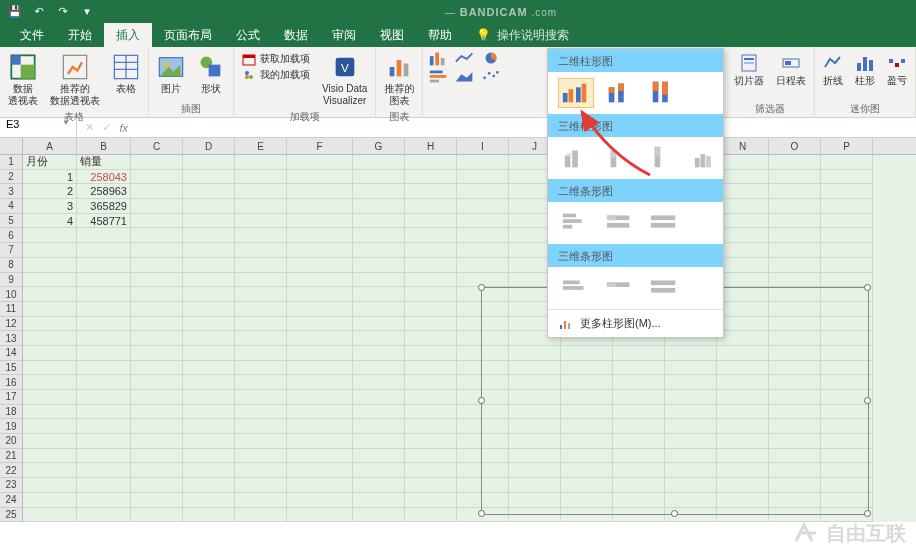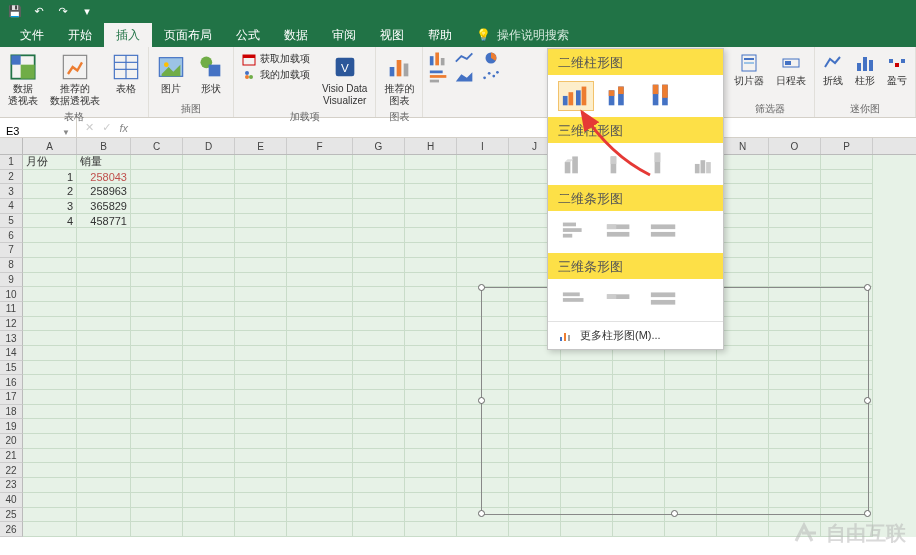--- a/index.html
+++ b/index.html
@@ -26,21 +26,21 @@
 .rbtn { display: flex; flex-direction: column; align-items: center; justify-content: flex-start; padding: 2px 4px; cursor: pointer; min-width: 28px; }
 .rbtn .icon { width: 20px; height: 20px; margin-bottom: 2px; }
 .rbtn .lbl { font-size: 10px; color: #333; text-align: center; line-height: 12px; }
 .rbtn-lg .icon { width: 28px; height: 28px; }
 .rbtn-sm { flex-direction: row; padding: 1px 4px; font-size: 10px; color: #333; gap: 4px; }
 .rbtn-sm .icon { width: 14px; height: 14px; margin: 0; }
 .vstack { display: flex; flex-direction: column; gap: 0px; }
 
 
 .formulabar { height: 20px; border-bottom: 1px solid #d4d0c8; display: flex; align-items: center; background: #fff; }
-.namebox { width: 77px; border-right: 1px solid #d4d0c8; padding: 0 6px; font-size: 11px; display: flex; align-items: flex-end; height: 100%; }
+.namebox { width: 77px; border-right: 1px solid #d4d0c8; padding: 0 6px; font-size: 11px; display: flex; align-items: flex-start; height: 100%; }
 .namebox .dd { margin-left: auto; font-size: 8px; color: #888; }
 .fx-ctrl { display: flex; align-items: center; gap: 8px; padding: 0 8px; color: #ccc; font-size: 11px; }
 .fx-ctrl .fxlbl { font-style: italic; color: #888; }
 
 
 .grid { position: relative; background: #e7f2e7; }
 .colhdr-row { display: flex; height: 17px; background: #e6e6e6; border-bottom: 1px solid #bbb; }
 .selall { width: 23px; border-right: 1px solid #bbb; background: #e6e6e6; }
 .colhdr { border-right: 1px solid #ccc; font-size: 10px; color: #444; display: flex; align-items: center; justify-content: center; background: #e6e6e6; }
 .row { display: flex; height: 14.7px; }
@@ -48,21 +48,21 @@
 .cell { border-right: 1px solid #c9dcc9; border-bottom: 1px solid #c9dcc9; font-size: 11px; color: #333; padding: 0 3px; display: flex; align-items: center; background: #e7f2e7; overflow: hidden; }
 .cell.right { justify-content: flex-end; }
 .cell.red { color: #c0504d; }
 
 
 .chartobj { position: absolute; border: 1px solid #888; background: transparent; }
 .handle { position: absolute; width: 7px; height: 7px; background: #fff; border: 1px solid #666; border-radius: 50%; }
 
 
 .chart-dd { position: absolute; top: 48px; left: 547px; width: 177px; background: #fff; border: 1px solid #c5c5c5; box-shadow: 2px 2px 6px rgba(0,0,0,0.2); z-index: 100; }
-.dd-section-hdr { font-size: 13px; color: #555; padding: 5px 10px 3px; background: #fde047; }
+.dd-section-hdr { font-size: 11px; color: #555; padding: 5px 10px 3px; background: #7dd3fc; }
 .dd-row { display: flex; gap: 8px; padding: 6px 10px; }
 .dd-opt { width: 36px; height: 30px; border: 1px solid transparent; cursor: pointer; display: flex; align-items: flex-end; justify-content: center; gap: 2px; padding: 2px; }
 .dd-opt:hover, .dd-opt.hover { border: 1px solid #f2c26b; background: #fdeecb; }
 .dd-more { border-top: 1px solid #e1e1e1; padding: 6px 10px; font-size: 11px; color: #333; display: flex; align-items: center; gap: 8px; cursor: pointer; }
 
 
 .chart-ribbon-icons { display: flex; gap: 2px; flex-wrap: wrap; width: 80px; }
 .small-chart-btn { width: 24px; height: 16px; cursor: pointer; display: flex; align-items: flex-end; gap: 1px; padding: 1px; }
 
 
@@ -75,20 +75,25 @@
 </style>
 </head>
 <body>
 
 <div class="titlebar">
   <div class="qat">
     <span class="qat-icon">💾</span>
     <span class="qat-icon">↶</span>
     <span class="qat-icon">↷</span>
     <span class="qat-icon">▾</span>
+  </div>
+  <div class="center">
+    <span>—</span>
+    <span class="brand">BANDICAM</span>
+    <span>.com</span>
   </div>
 </div>
 
 <div class="menubar">
   <div class="tab">文件</div>
   <div class="tab">开始</div>
   <div class="tab active">插入</div>
   <div class="tab">页面布局</div>
   <div class="tab">公式</div>
   <div class="tab">数据</div>
@@ -764,59 +769,40 @@
       <div class="cell" style="width:52px"></div>
       <div class="cell" style="width:52px"></div>
       <div class="cell" style="width:52px"></div>
       <div class="cell" style="width:52px"></div>
       <div class="cell" style="width:52px"></div>
       <div class="cell" style="width:52px"></div>
       <div class="cell" style="width:52px"></div>
       <div class="cell" style="width:52px"></div>
     </div>
     <div class="row">
-      <div class="rowhdr">40</div>
+      <div class="rowhdr">24</div>
       <div class="cell" style="width:54px"></div>
       <div class="cell" style="width:54px"></div>
       <div class="cell" style="width:52px"></div>
       <div class="cell" style="width:52px"></div>
       <div class="cell" style="width:52px"></div>
       <div class="cell" style="width:66px"></div>
       <div class="cell" style="width:52px"></div>
       <div class="cell" style="width:52px"></div>
       <div class="cell" style="width:52px"></div>
       <div class="cell" style="width:52px"></div>
       <div class="cell" style="width:52px"></div>
       <div class="cell" style="width:52px"></div>
       <div class="cell" style="width:52px"></div>
       <div class="cell" style="width:52px"></div>
       <div class="cell" style="width:52px"></div>
       <div class="cell" style="width:52px"></div>
     </div>
     <div class="row">
       <div class="rowhdr">25</div>
-      <div class="cell" style="width:54px"></div>
-      <div class="cell" style="width:54px"></div>
-      <div class="cell" style="width:52px"></div>
-      <div class="cell" style="width:52px"></div>
-      <div class="cell" style="width:52px"></div>
-      <div class="cell" style="width:66px"></div>
-      <div class="cell" style="width:52px"></div>
-      <div class="cell" style="width:52px"></div>
-      <div class="cell" style="width:52px"></div>
-      <div class="cell" style="width:52px"></div>
-      <div class="cell" style="width:52px"></div>
-      <div class="cell" style="width:52px"></div>
-      <div class="cell" style="width:52px"></div>
-      <div class="cell" style="width:52px"></div>
-      <div class="cell" style="width:52px"></div>
-      <div class="cell" style="width:52px"></div>
-    </div>
-    <div class="row">
-      <div class="rowhdr">26</div>
       <div class="cell" style="width:54px"></div>
       <div class="cell" style="width:54px"></div>
       <div class="cell" style="width:52px"></div>
       <div class="cell" style="width:52px"></div>
       <div class="cell" style="width:52px"></div>
       <div class="cell" style="width:66px"></div>
       <div class="cell" style="width:52px"></div>
       <div class="cell" style="width:52px"></div>
       <div class="cell" style="width:52px"></div>
       <div class="cell" style="width:52px"></div>

